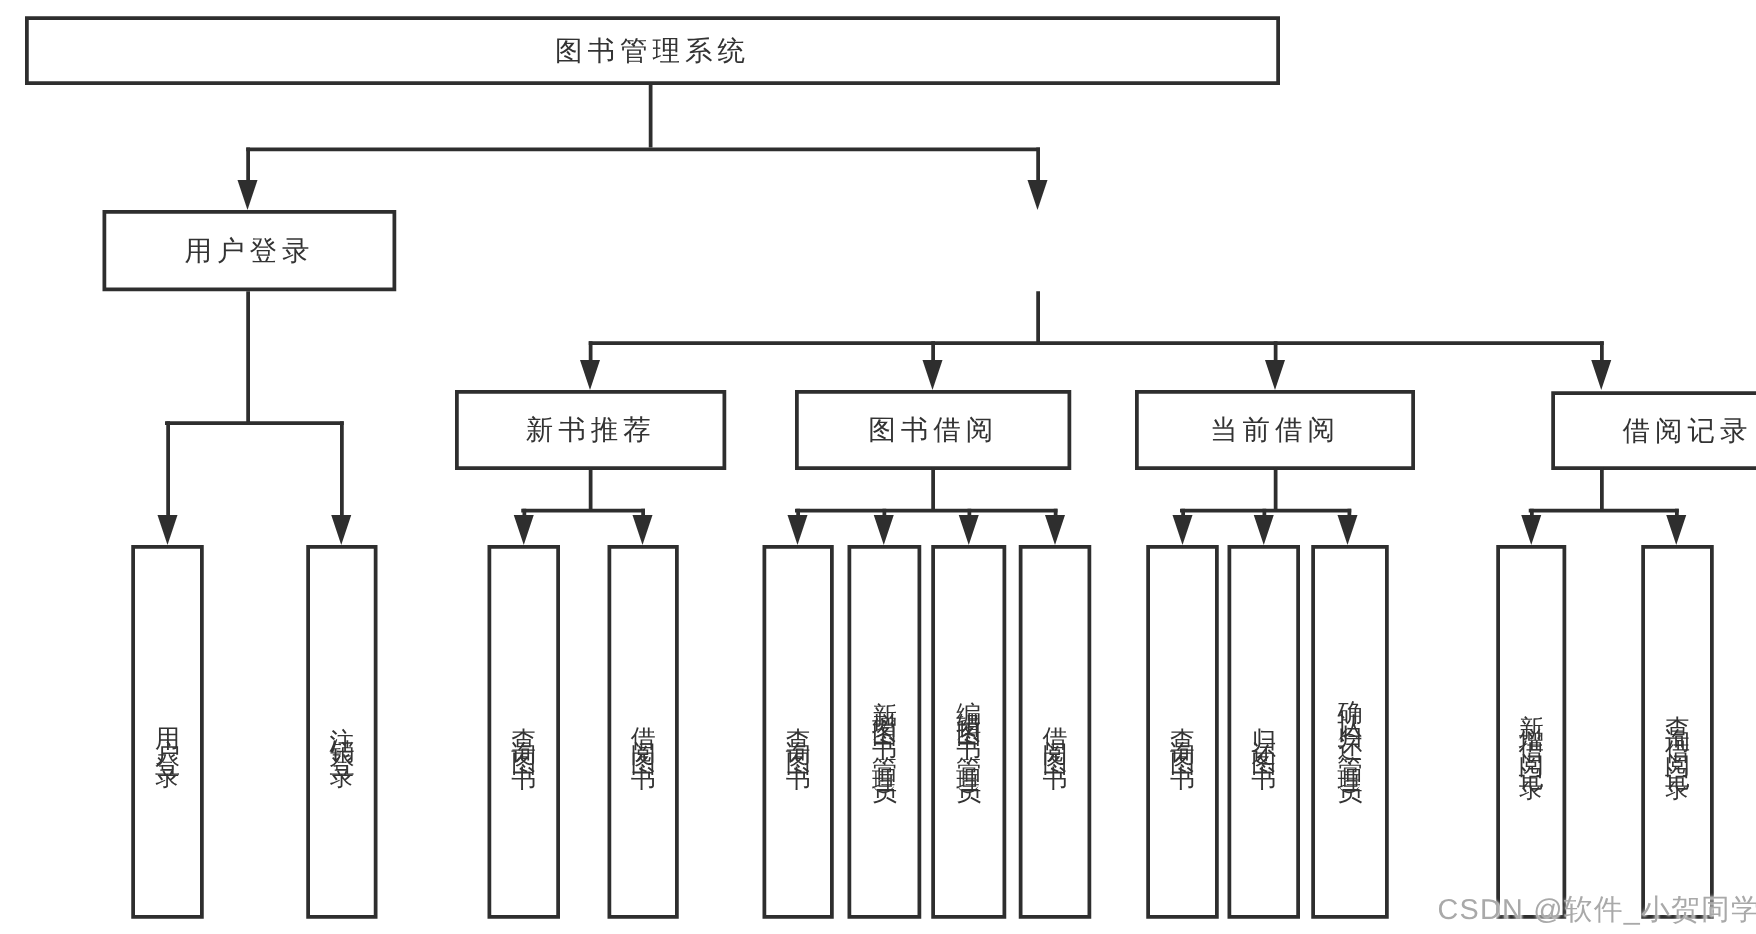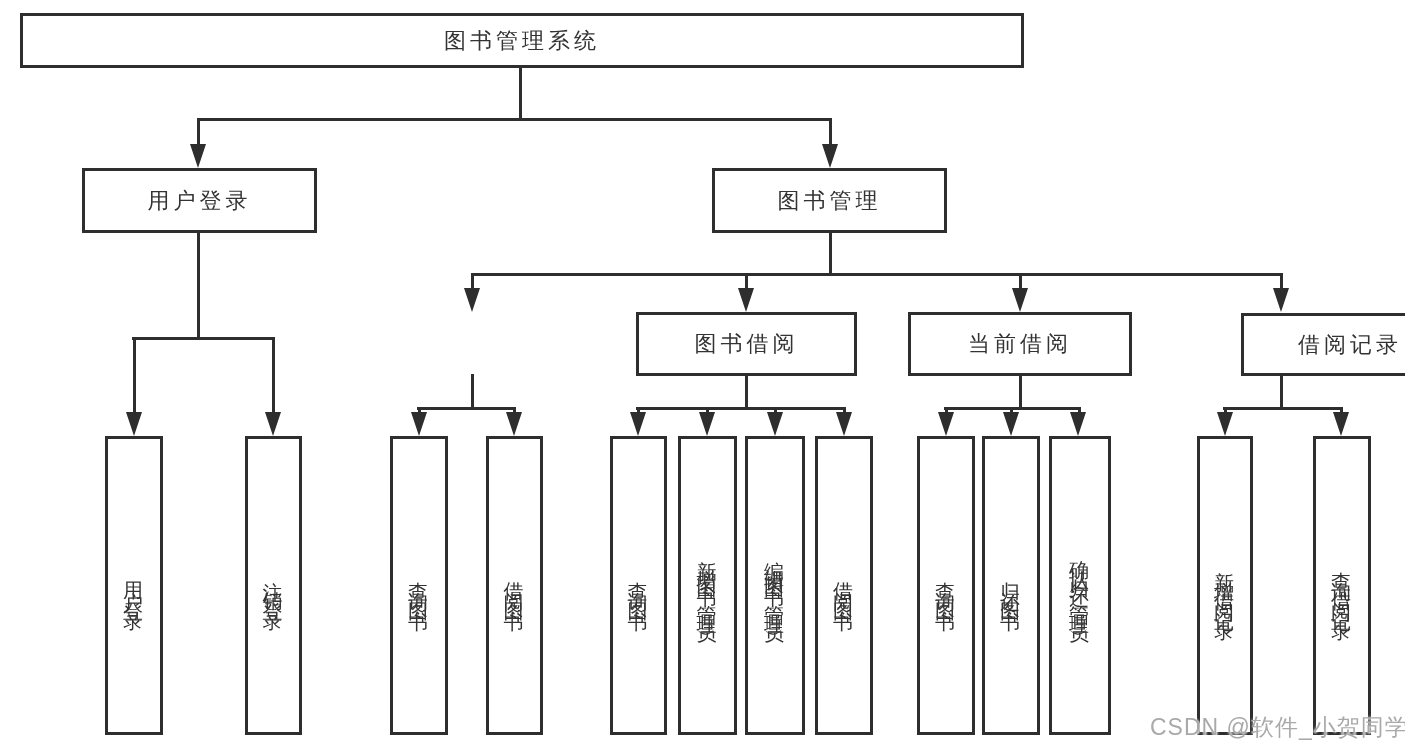--- a/index.html
+++ b/index.html
@@ -69,40 +69,40 @@
   <div class="box" style="left:20px; top:13px; width:1004px; height:55px;">图书管理系统</div>
 
   <div class="vline" style="left:519px; top:68px; height:50px;"></div>
   <div class="hline" style="left:197px; top:118px; width:635px;"></div>
   <div class="vline" style="left:197px; top:118px; height:30px;"></div>
   <div class="arrow" style="left:190px; top:144px;"></div>
   <div class="vline" style="left:829px; top:118px; height:30px;"></div>
   <div class="arrow" style="left:822px; top:144px;"></div>
 
   <div class="box" style="left:82px; top:168px; width:235px; height:65px;">用户登录</div>
-  <div class="box" style="left:712px; top:168px; width:235px; height:65px;">图书管理</div>
 
   <div class="vline" style="left:197px; top:233px; height:106px;"></div>
   <div class="hline" style="left:132px; top:337px; width:143px;"></div>
   <div class="vline" style="left:133px; top:337px; height:77px;"></div>
   <div class="arrow" style="left:126px; top:412px;"></div>
   <div class="vline" style="left:272px; top:337px; height:77px;"></div>
   <div class="arrow" style="left:265px; top:412px;"></div>
 
   <div class="vline" style="left:829px; top:233px; height:42px;"></div>
   <div class="hline" style="left:471px; top:273px; width:812px;"></div>
   <div class="vline" style="left:471px; top:273px; height:19px;"></div>
   <div class="arrow" style="left:464px; top:288px;"></div>
   <div class="vline" style="left:745px; top:273px; height:19px;"></div>
   <div class="arrow" style="left:738px; top:288px;"></div>
   <div class="vline" style="left:1019px; top:273px; height:19px;"></div>
   <div class="arrow" style="left:1012px; top:288px;"></div>
   <div class="vline" style="left:1280px; top:273px; height:19px;"></div>
   <div class="arrow" style="left:1273px; top:288px;"></div>
 
+  <div class="box" style="left:364px; top:312px; width:217px; height:64px;">新书推荐</div>
   <div class="box" style="left:908px; top:312px; width:224px; height:64px;">当前借阅</div>
   <div class="box" style="left:636px; top:312px; width:221px; height:64px;">图书借阅</div>
   <div class="box" style="left:1241px; top:313px; width:218px; height:63px;">借阅记录</div>
 
   <div class="vline" style="left:471px; top:374px; height:35px;"></div>
   <div class="hline" style="left:417px; top:407px; width:99px;"></div>
   <div class="vline" style="left:418px; top:407px; height:9px;"></div>
   <div class="arrow" style="left:411px; top:412px;"></div>
   <div class="vline" style="left:513px; top:407px; height:9px;"></div>
   <div class="arrow" style="left:506px; top:412px;"></div>

